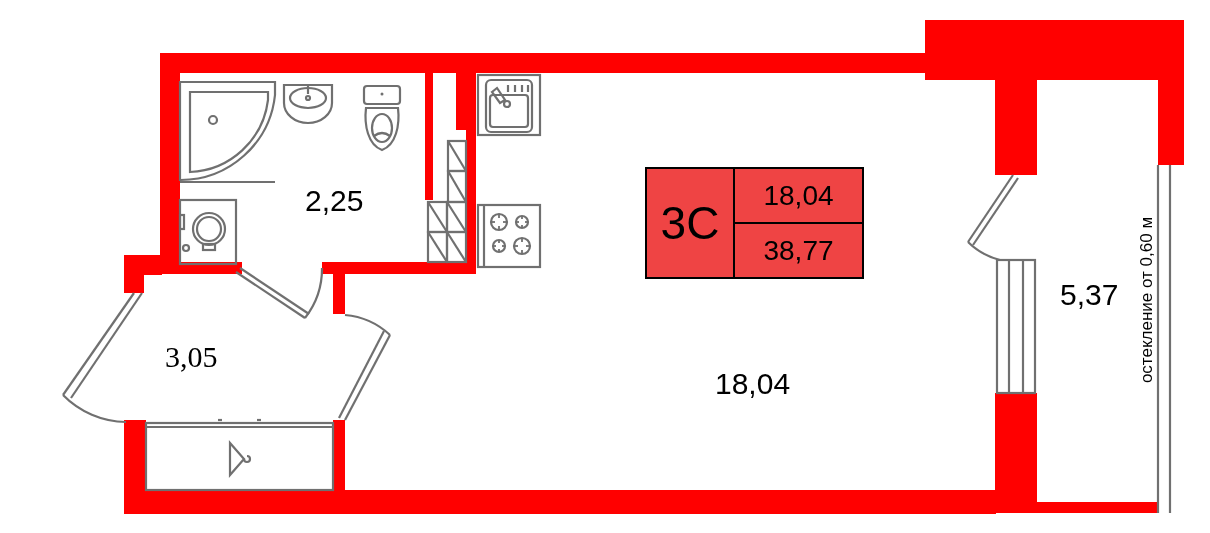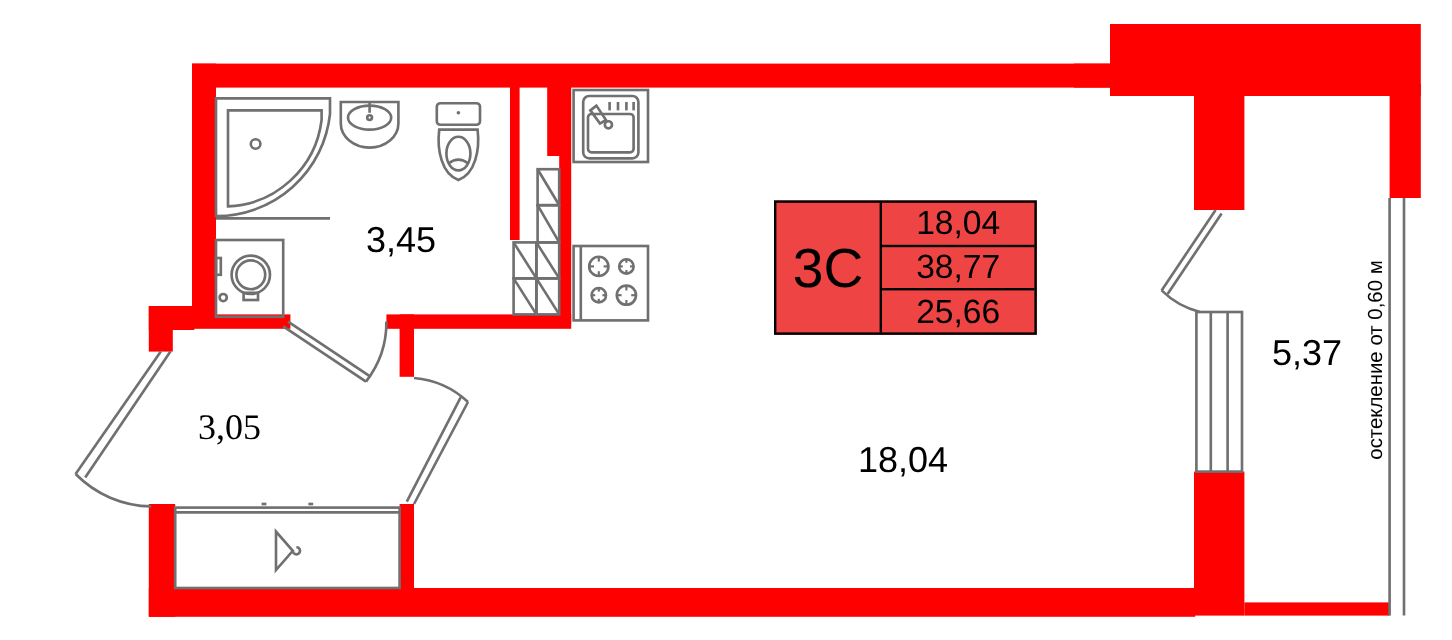--- a/index.html
+++ b/index.html
@@ -179,27 +179,26 @@
     <line class="line" x1="1009" y1="260" x2="1009" y2="393"></line>
     <line class="line" x1="1023" y1="260" x2="1023" y2="393"></line>
   </g>
 
   <g>
     <line class="line" x1="1158" y1="165" x2="1158" y2="513"></line>
     <line class="line" x1="1170" y1="165" x2="1170" y2="513"></line>
   </g>
 </svg>
 
-<div class="area-label" style="left:305px; top:184px;">3,45</div>
+<div class="area-label" style="left:305px; top:184px;">2,25</div>
 <div class="area-label" style="left:165px; top:340px;font-family:Liberation Serif, serif;">3,05</div>
 <div class="area-label" style="left:715px; top:367px;">18,04</div>
 <div class="area-label" style="left:1060px; top:278px;">5,37</div>
 
 <div class="legend">
   <div class="legend-type">3С</div>
   <div class="legend-areas">
     <div class="legend-area">18,04</div>
     <div class="legend-area">38,77</div>
-    <div class="legend-area">25,66</div>
   </div>
 </div>
 
 <div class="glazing-note">остекление от 0,60 м</div>
 
 </body></html>

